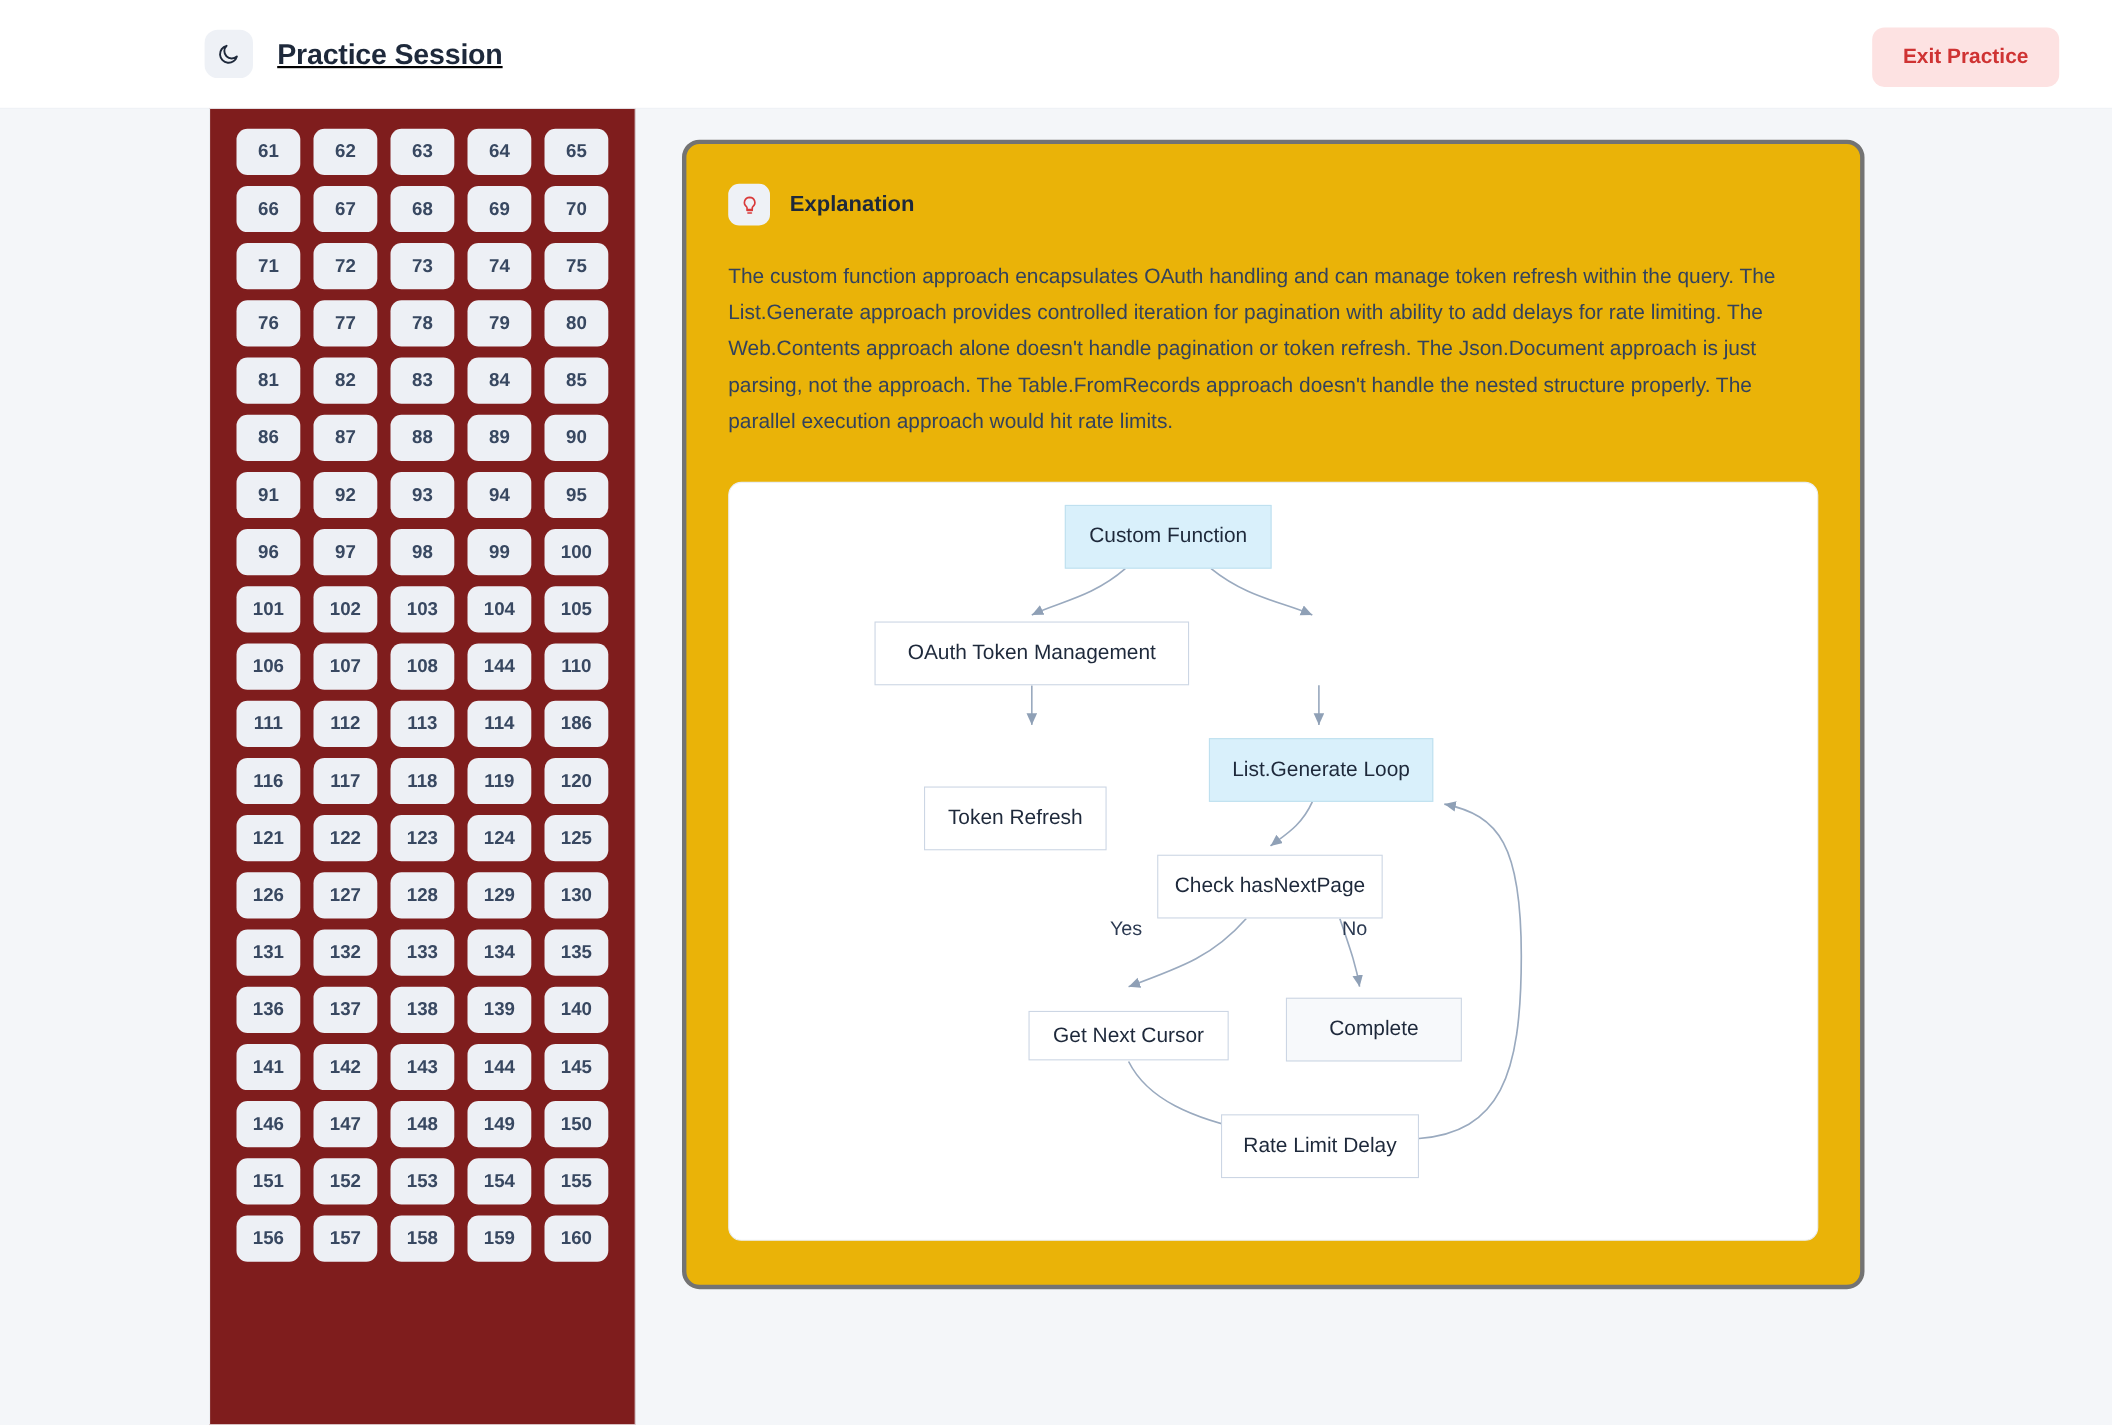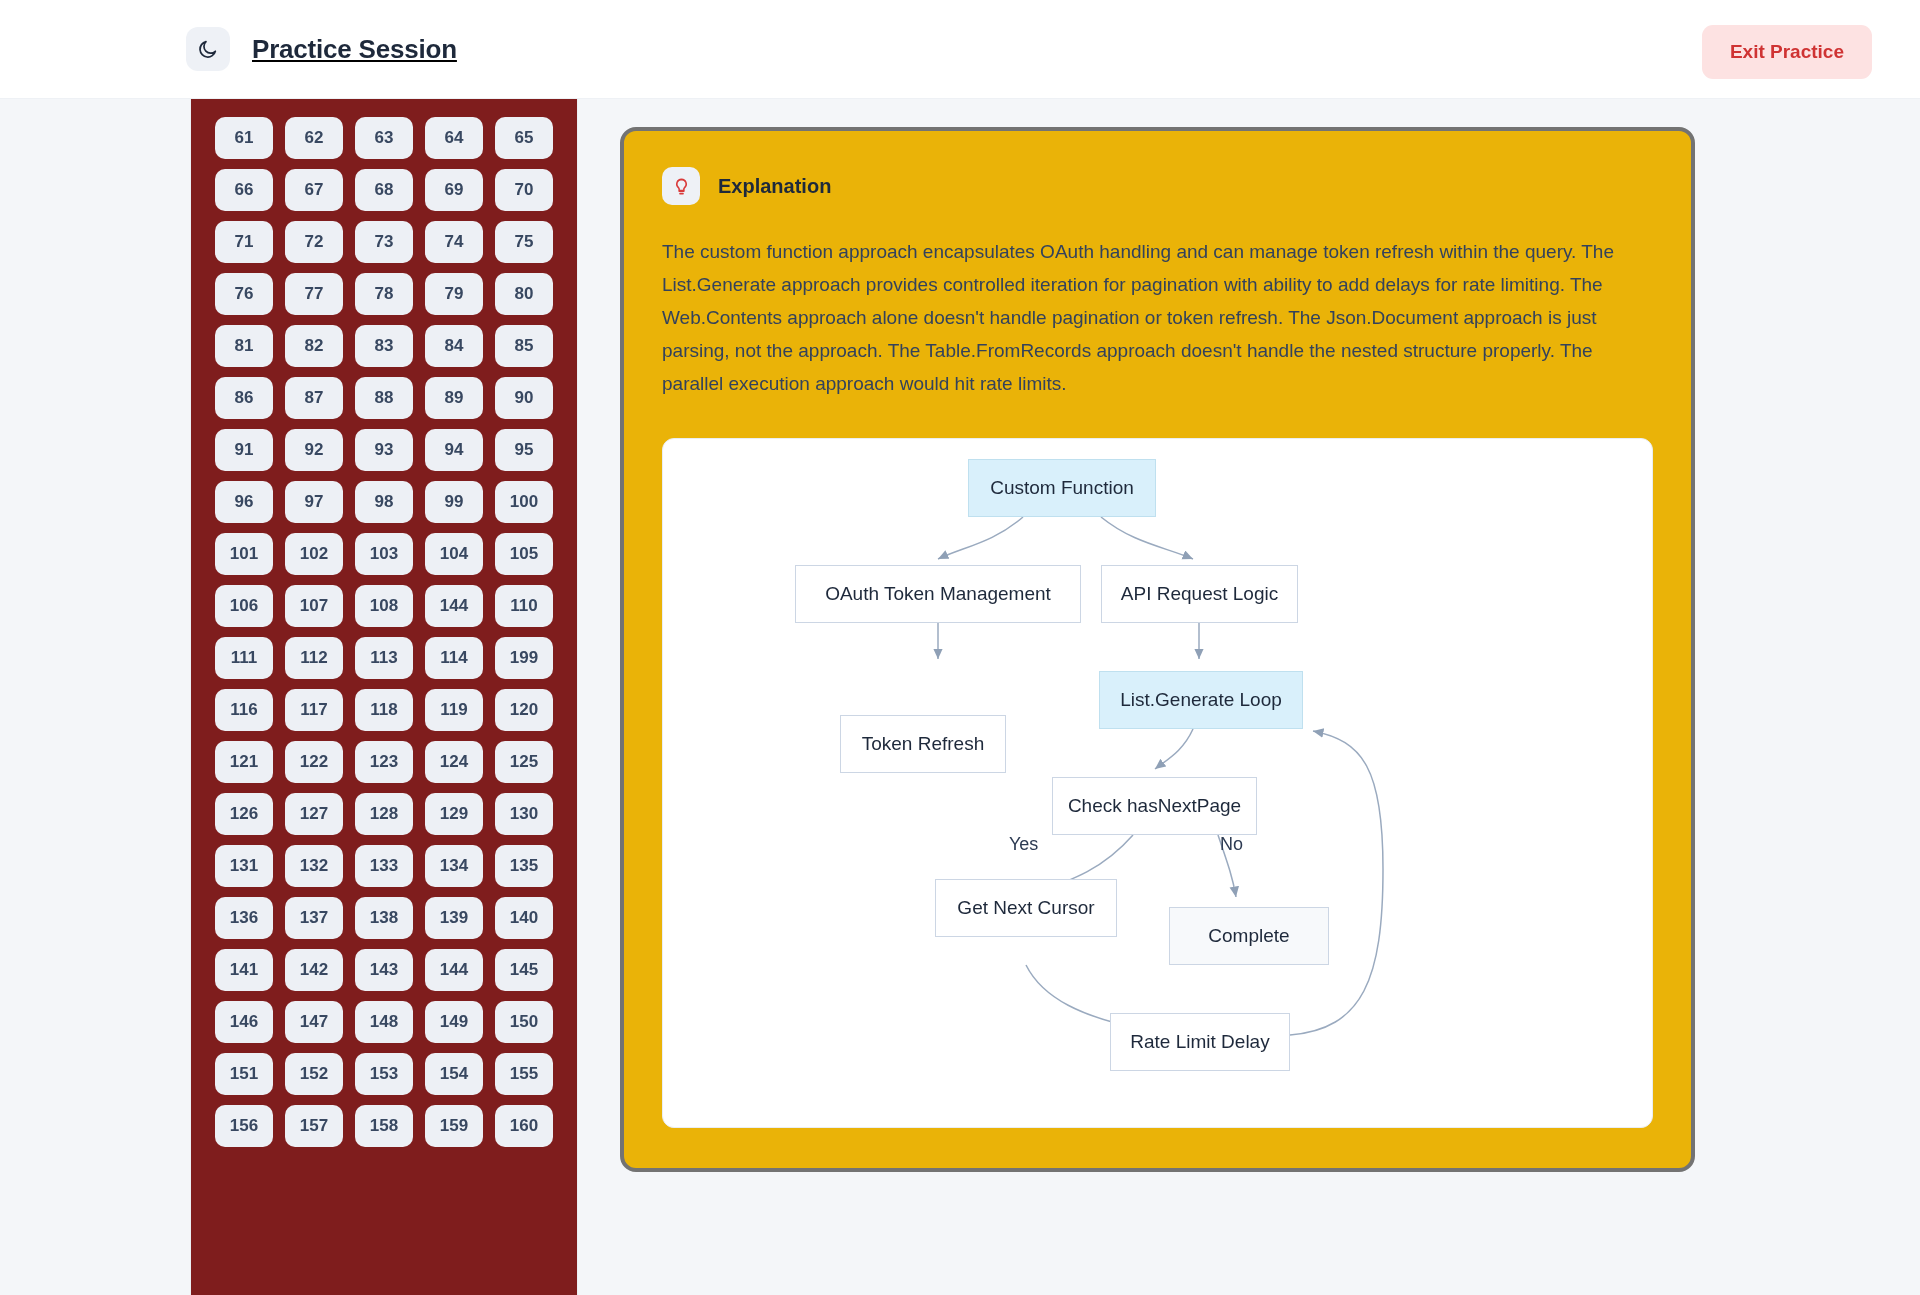--- a/index.html
+++ b/index.html
@@ -230,21 +230,21 @@
           <div class="num-cell">105</div>
           <div class="num-cell">106</div>
           <div class="num-cell">107</div>
           <div class="num-cell">108</div>
           <div class="num-cell">144</div>
           <div class="num-cell">110</div>
           <div class="num-cell">111</div>
           <div class="num-cell">112</div>
           <div class="num-cell">113</div>
           <div class="num-cell">114</div>
-          <div class="num-cell">199</div>
+          <div class="num-cell">186</div>
           <div class="num-cell">116</div>
           <div class="num-cell">117</div>
           <div class="num-cell">118</div>
           <div class="num-cell">119</div>
           <div class="num-cell">120</div>
           <div class="num-cell">121</div>
           <div class="num-cell">122</div>
           <div class="num-cell">123</div>
           <div class="num-cell">124</div>
           <div class="num-cell">125</div>
@@ -317,25 +317,24 @@
             <path d="M536,184 L536,220"></path>
             <path d="M530,290 C520,312 505,320 492,330"></path>
             <path d="M470,396 C440,430 412,440 363,458"></path>
             <path d="M555,396 C566,428 570,440 573,458"></path>
             <path d="M363,526 C380,560 420,578 478,590"></path>
             <path d="M627,596 C700,590 720,540 720,430 C720,330 700,302 650,292"></path>
           </g>
         </svg>
       <div class="node accent" style="left: 305px; top: 20px; width: 188px; height: 58px;">Custom Function</div>
           <div class="node" style="left: 132px; top: 126px; width: 286px; height: 58px;">OAuth Token Management</div>
-          <div class="node" style="left: 438px; top: 126px; width: 197px; height: 58px;">API Request Logic</div>
           <div class="node" style="left: 177px; top: 232px; width: 166px; height: 58px; margin-top: 44px;">Token Refresh</div>
           <div class="node accent" style="left: 436px; top: 232px; width: 204px; height: 58px;">List.Generate Loop</div>
           <div class="node" style="left: 389px; top: 338px; width: 205px; height: 58px;">Check hasNextPage</div>
-          <div class="node" style="left: 272px; top: 440px; width: 182px; height: 58px;">Get Next Cursor</div>
+          <div class="node" style="left: 272px; top: 480px; width: 182px; height: 45px;">Get Next Cursor</div>
           <div class="node muted" style="left: 506px; top: 468px; width: 160px; height: 58px;">Complete</div>
           <div class="node" style="left: 447px; top: 574px; width: 180px; height: 58px;">Rate Limit Delay</div>
           <div class="edge-label" style="left: 346px; top: 395px;">Yes</div>
           <div class="edge-label" style="left: 557px; top: 395px;">No</div>
         </div>
 
     </div>
   </div>
 </div>
 

